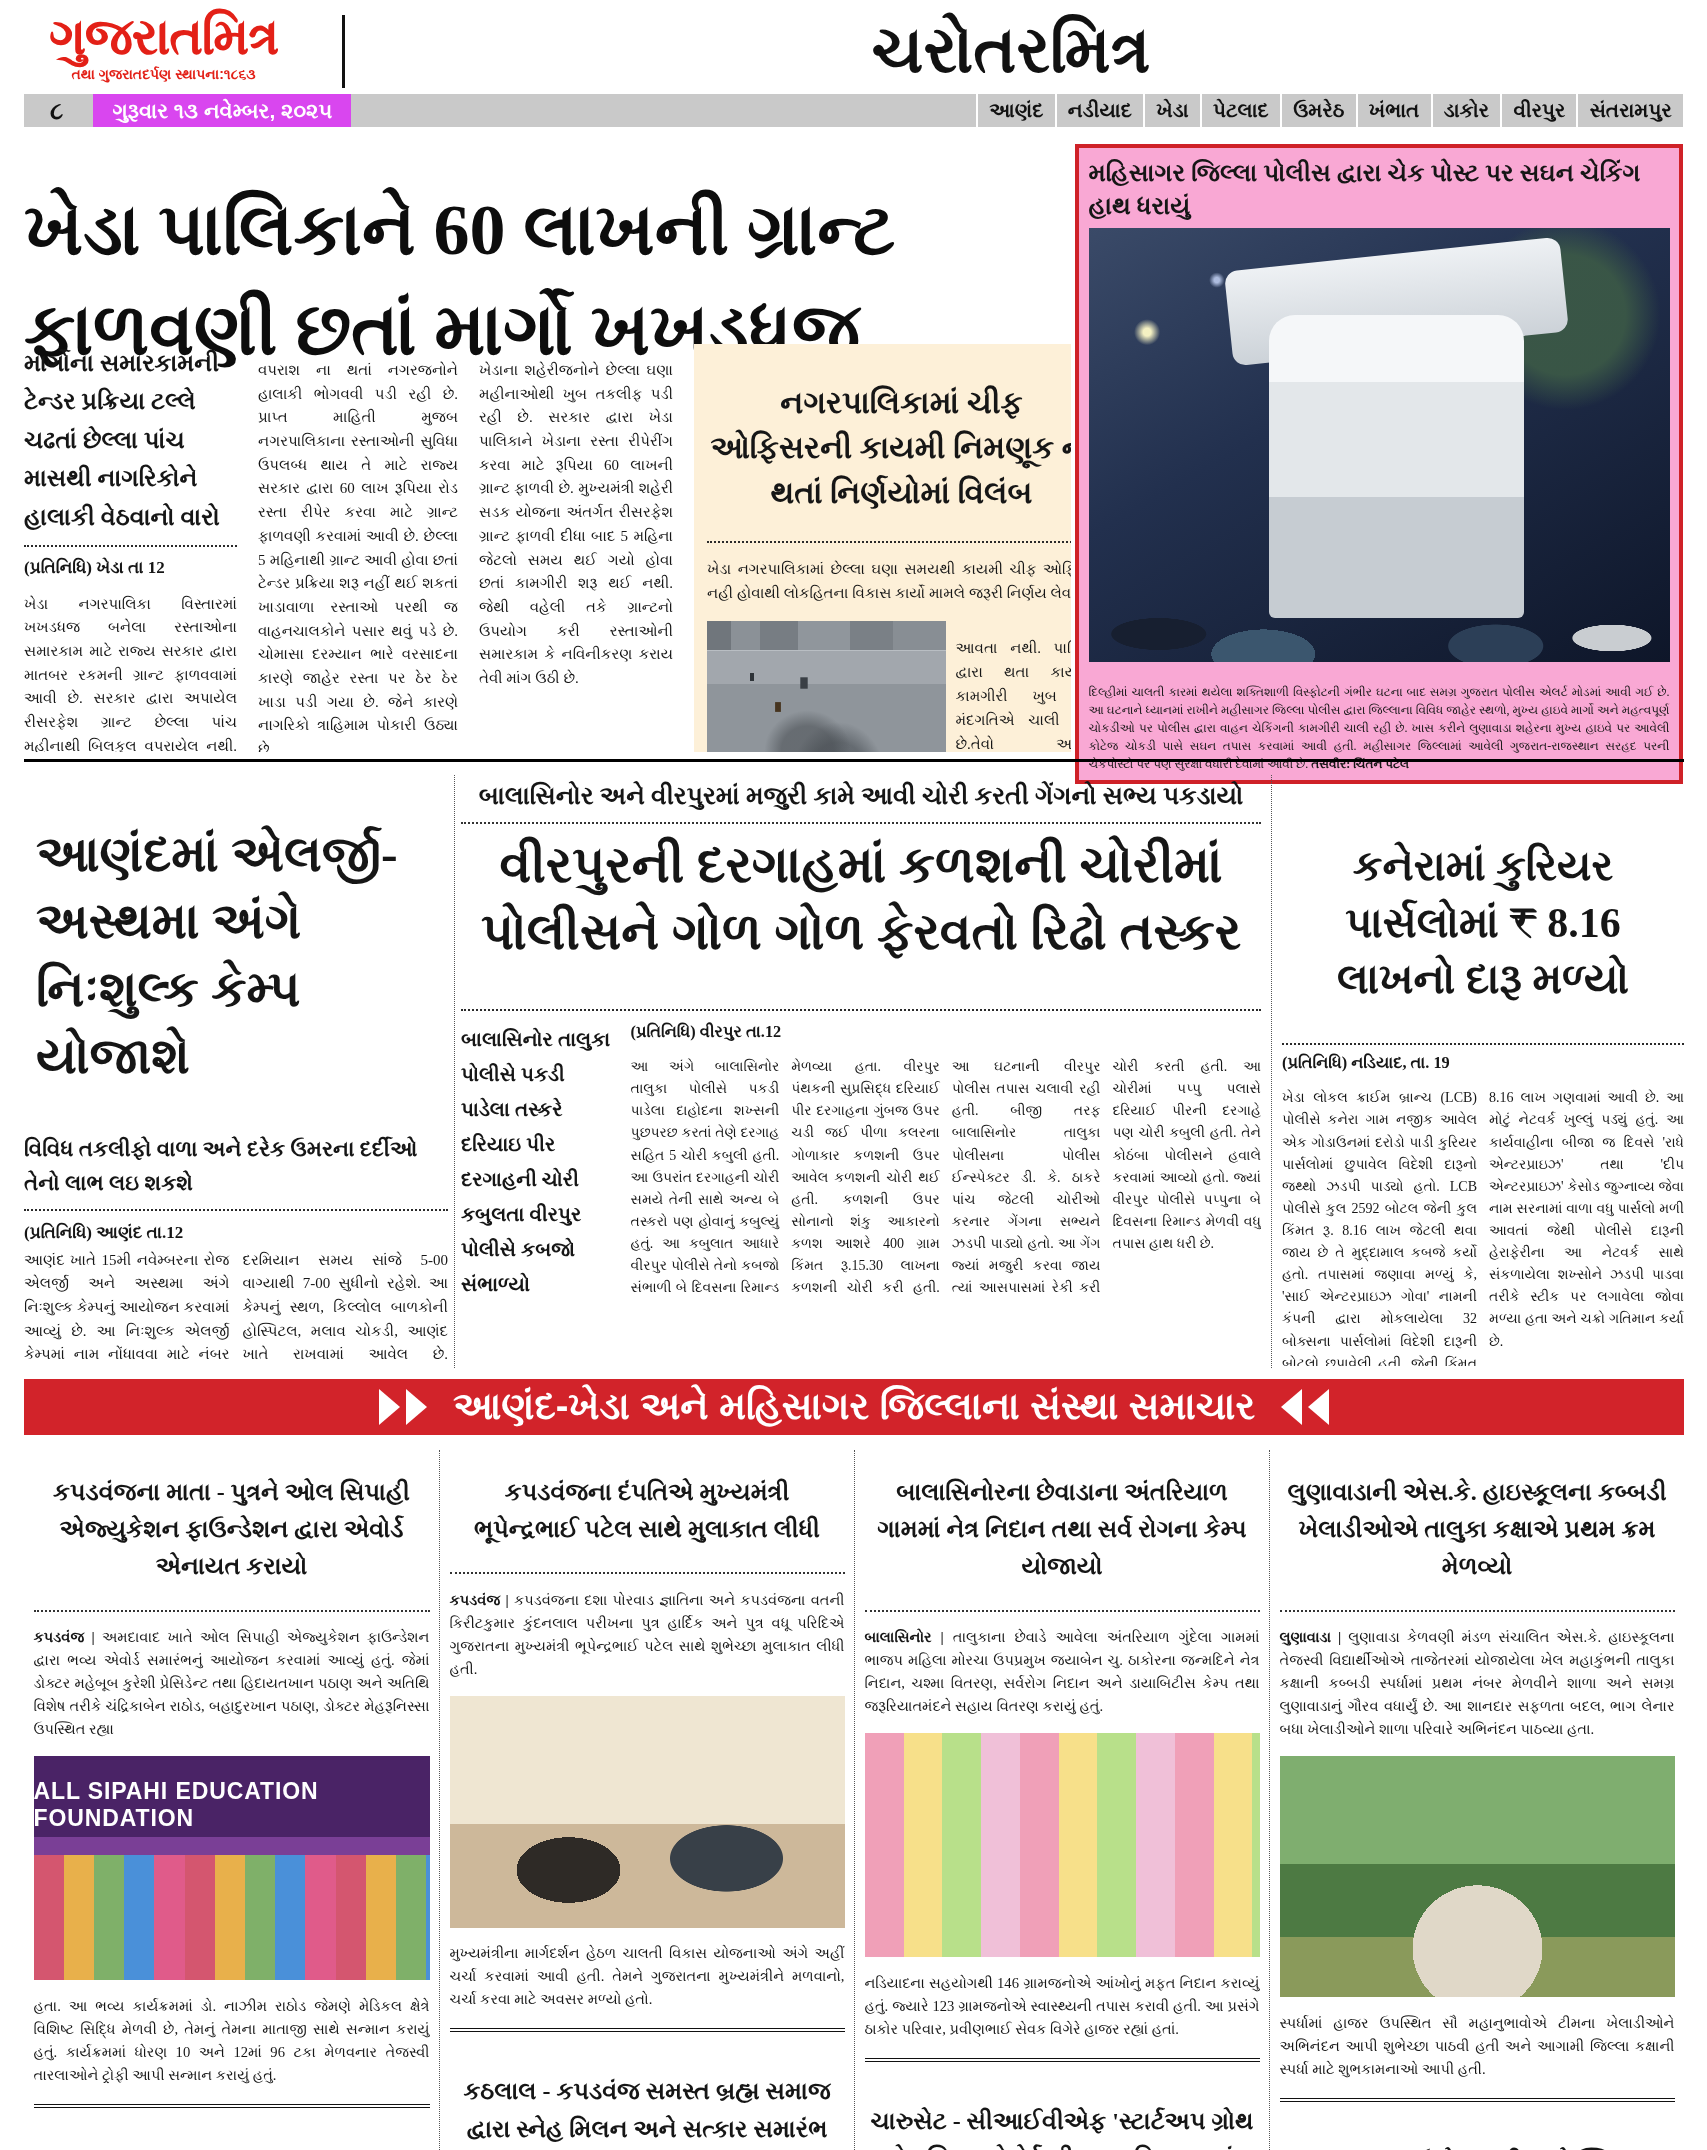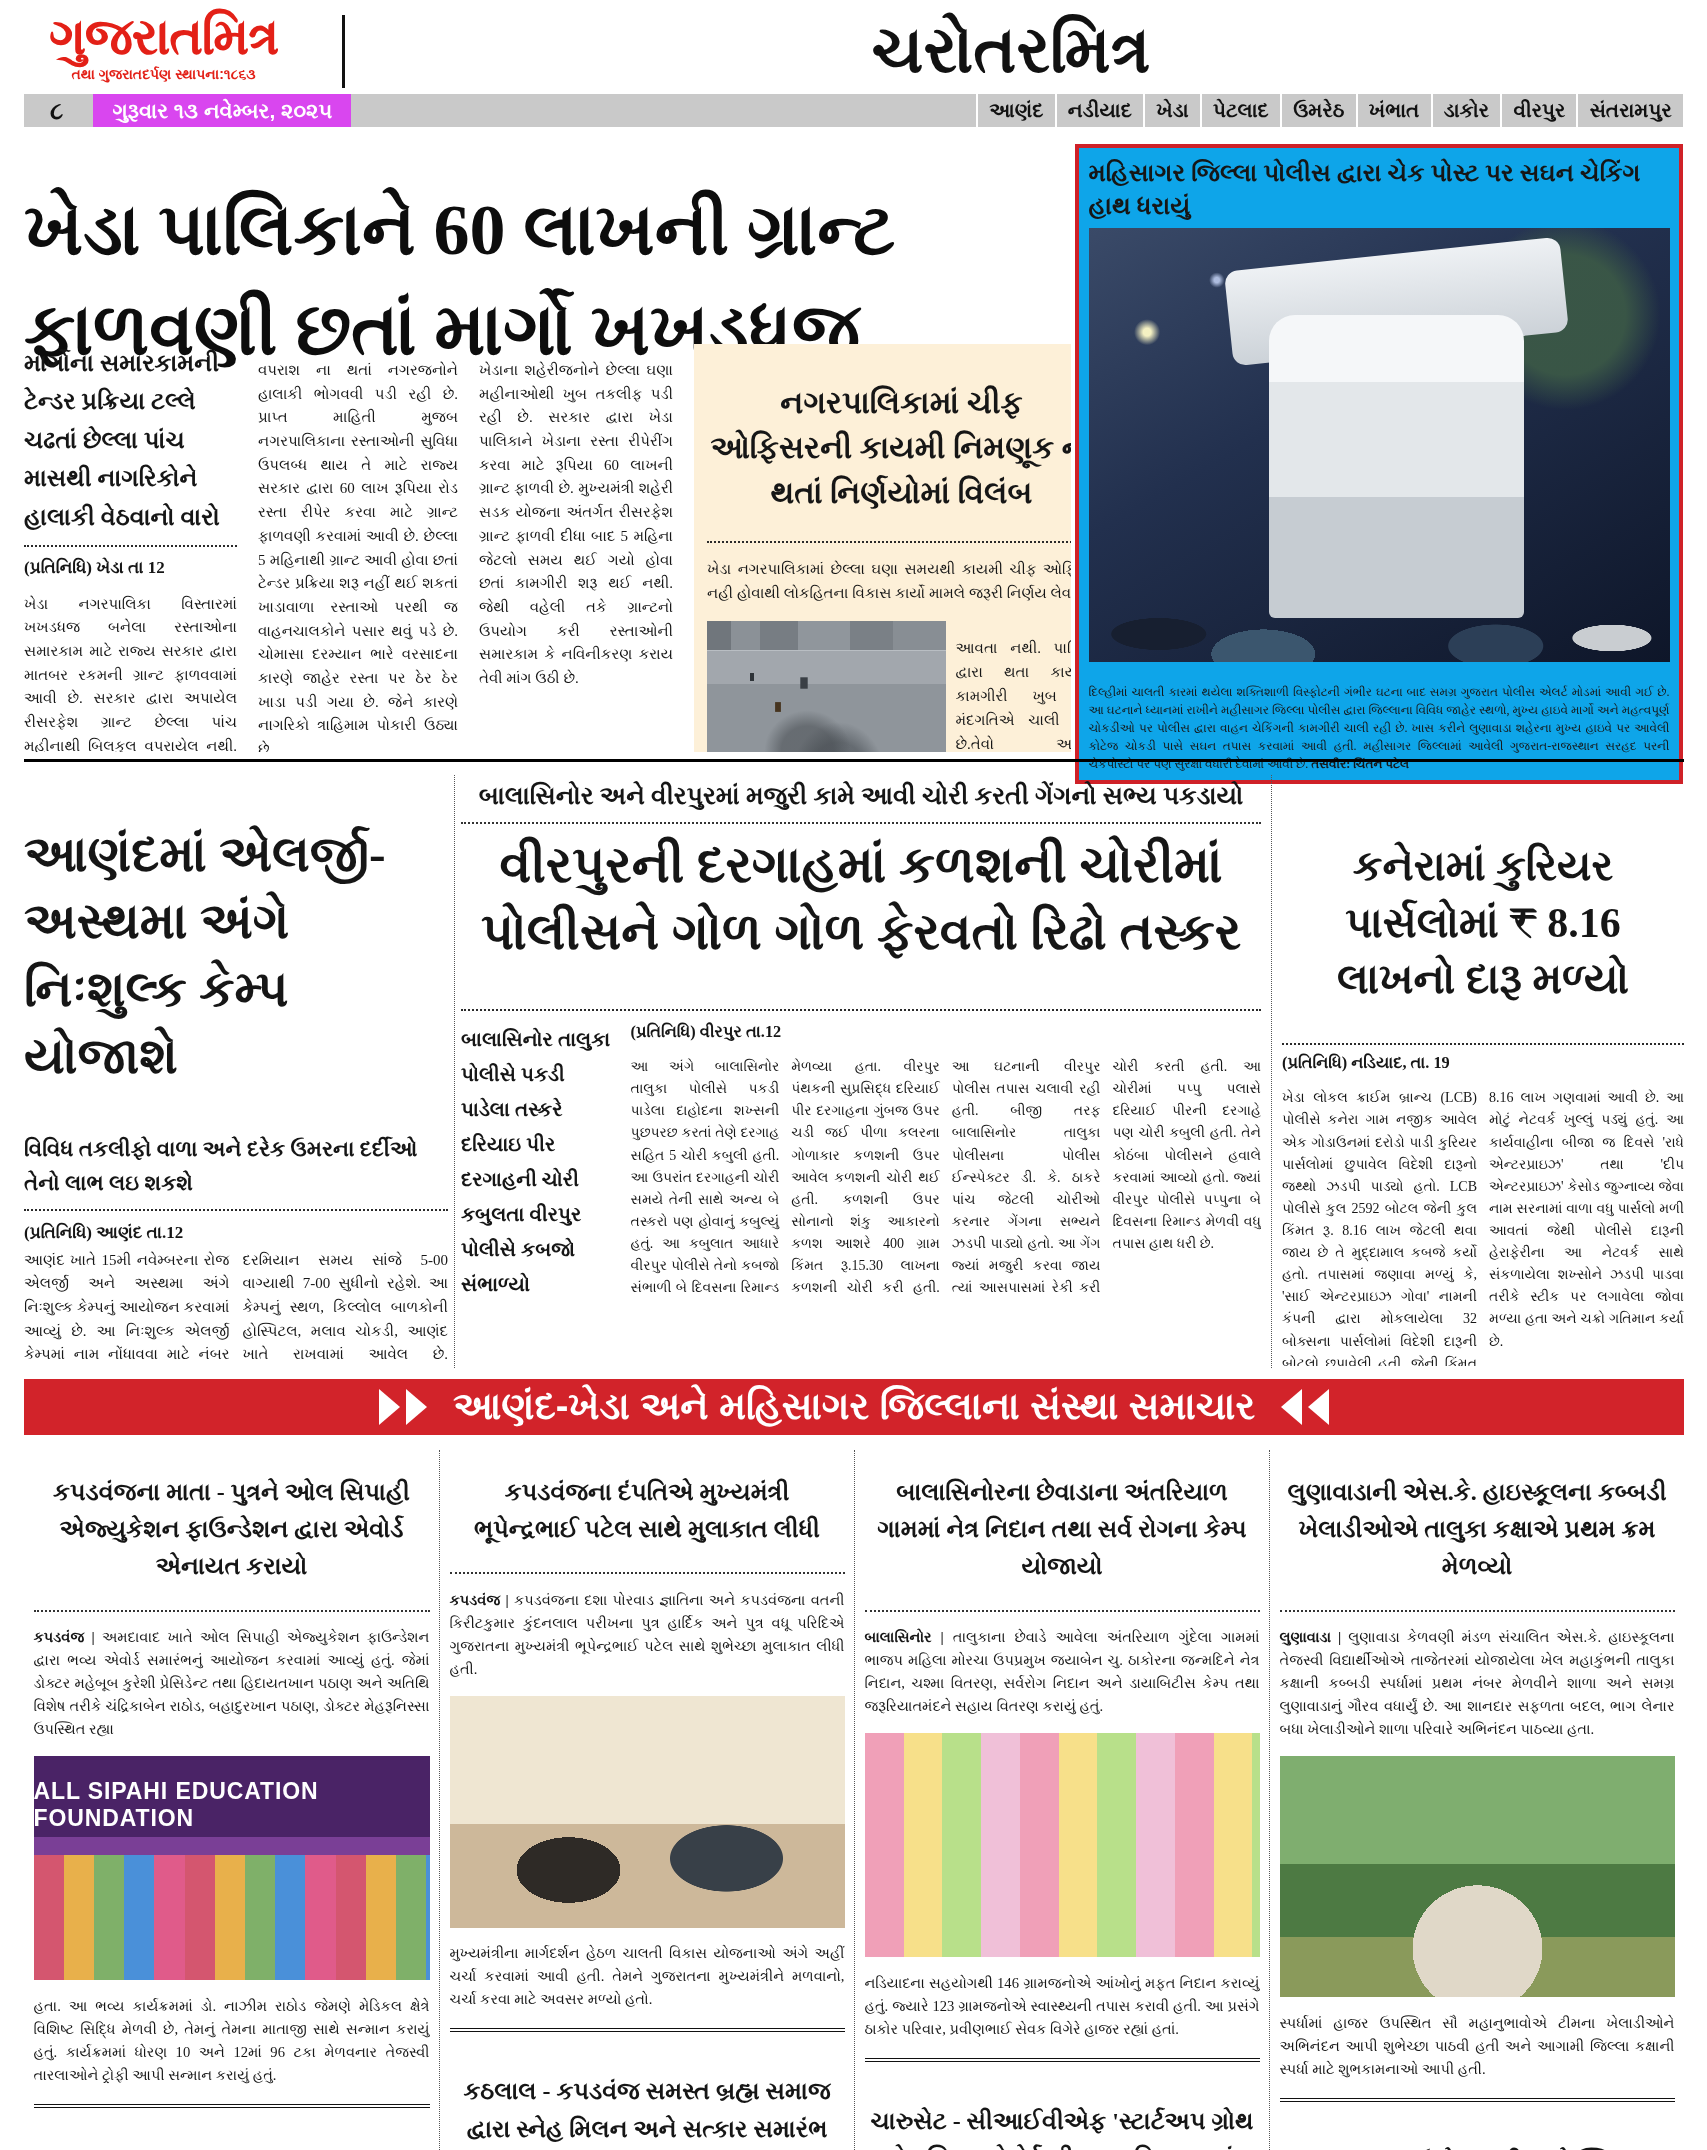--- a/index.html
+++ b/index.html
@@ -48,21 +48,21 @@
        radial-gradient(ellipse at 42% 70%, rgba(70,75,80,.55) 0 26px, transparent 43px),
        radial-gradient(ellipse at 55% 85%, rgba(60,66,72,.5) 0 30px, transparent 47px),
        linear-gradient(#b9bec3 0 16%, #a2a7ad 16% 34%, #8f959b 34% 100%);}
   .ph-road::before{content:"";position:absolute;left:0;top:0;width:100%;height:16%;
        background:linear-gradient(90deg,#70767c 0 10%,#8b9197 10% 22%,#777d83 22% 38%,#90969c 38% 60%,#7a8086 60% 78%,#888e94 78% 100%);}
   .ph-road::after{content:"";position:absolute;left:18%;top:28%;width:3.9px;height:8.6px;background:#2e3338;
        box-shadow:52px 6px 0 1.7px #3a3f45, 26px 30px 0 0.9px #46341f;}
 
   
   .photobox{position:absolute;left:1075px;top:144px;width:608px;height:640px;box-sizing:border-box;
-            border:4.3px solid #cf2128;background:#0ea5e9;padding:7.7px 9.5px;}
+            border:4.3px solid #cf2128;background:#f9a8d4;padding:7.7px 9.5px;}
   .photobox .kicker{font-size:24.5px;font-weight:bold;line-height:1.35;}
   .ph-night{width:100%;height:434px;margin-top:6px;
      background:
       radial-gradient(circle at 10% 24%, rgba(255,250,200,.95) 0 3.9px, rgba(255,250,200,0) 13px),
       radial-gradient(circle at 22% 12%, rgba(205,220,255,.8) 0 2.6px, transparent 7.7px),
       radial-gradient(circle at 36% 30%, rgba(190,205,255,.55) 0 2.2px, transparent 6.9px),
       radial-gradient(circle at 82% 20%, rgba(60,90,70,.9) 0 60px, transparent 95px),
       linear-gradient(150deg,#3a4a68 0%,#22304e 40%,#0e1629 100%);}
   .ph-night .car{position:absolute;left:31%;top:20%;width:44%;height:70%;
       background:linear-gradient(#f5f7f9 0 22%, #e3e7ea 22% 60%, #c6ccd2 60% 100%);
@@ -75,21 +75,21 @@
        radial-gradient(ellipse at 30% 96%, #3b566e 0 52px, transparent 52px),
        radial-gradient(ellipse at 70% 92%, #2c3f57 0 47px, transparent 48px),
        radial-gradient(ellipse at 90% 88%, #c9cdd1 0 39px, transparent 40px);}
   .photobox .caption{margin-top:21px;font-size:12px;line-height:1.5;text-align:justify;}
   .photobox .credit{font-weight:bold;}
 
   
   .band2{position:absolute;left:24px;top:759px;width:1660px;height:615px;border-top:3.4px solid #000;}
   .vsep{position:absolute;top:13px;bottom:8.6px;border-left:1.7px dotted #555;}
   .story-allergy{position:absolute;left:0;top:17px;width:424px;overflow:hidden;height:589px;}
-  .h2a{font-size:50px;font-weight:bold;line-height:1.35;}
+  .h2a{font-size:50px;font-weight:bold;line-height:1.35;margin-left:12px;}
   .subhead2{font-size:21.5px;font-weight:bold;line-height:1.6;margin-top:10.3px;}
   .subhead2 .lw{font-weight:900;}
   .story-allergy .body-txt{column-count:2;column-gap:13px;margin-top:4.3px;}
 
   .story-dargah{position:absolute;left:437px;top:17px;width:800px;height:589px;overflow:hidden;}
   .kicker2{font-size:25px;font-weight:bold;text-align:center;line-height:1.35;border-bottom:2.2px dotted #333;padding-bottom:9.5px;}
   .h2b{font-size:51px;font-weight:bold;line-height:1.32;text-align:center;margin-top:7.7px;}
   .dargah-grid{display:grid;grid-template-columns:155px 1fr;column-gap:14.6px;margin-top:11.2px;}
   .dargah-sub{font-size:20px;font-weight:bold;line-height:1.75;}
   .dargah-sub .lw{font-weight:900;}

